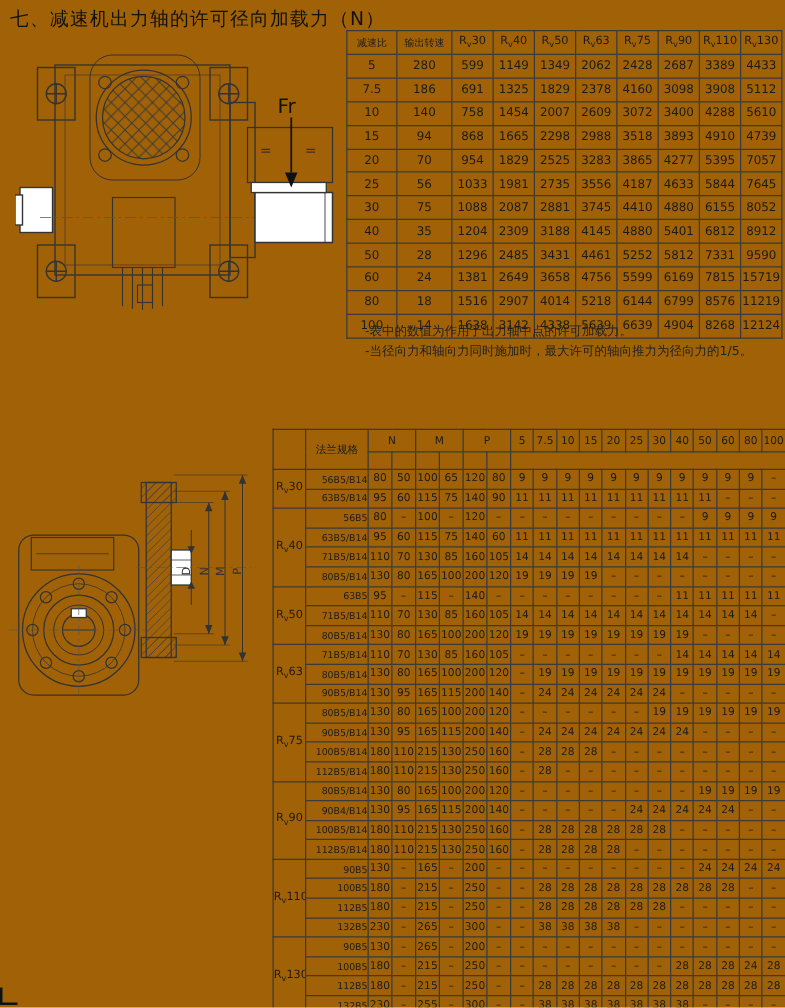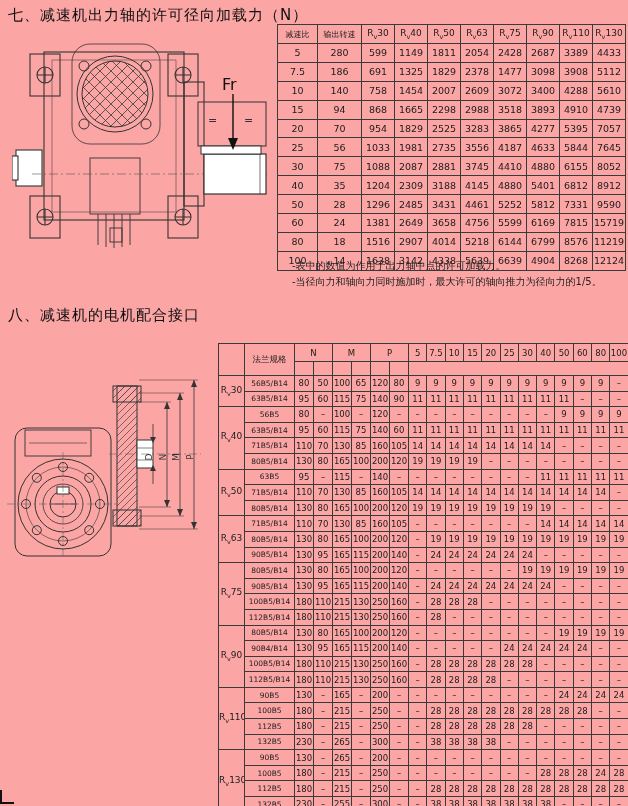--- a/index.html
+++ b/index.html
@@ -1,36 +1,36 @@
 <!DOCTYPE html>
 <html><head>
 <meta charset="utf-8">
 <style>
   html,body{margin:0;padding:0;background:#e8e8e8;}
-  .page{position:relative;width:628px;height:806px;background:#fca5a5;overflow:hidden;
+  .page{position:relative;width:628px;height:806px;background:#a16207;overflow:hidden;
         font-family:"DejaVu Sans",sans-serif;color:#1b1b1b;}
   .sec-title{position:absolute;font-size:15px;letter-spacing:1px;color:#111;white-space:nowrap;}
   #title1{left:8px;top:6px;}
   #title2{left:8px;top:306px;}
   .t{border-collapse:collapse;table-layout:fixed;color:#1b1b1b;margin-top:17px;}
   .t th,.t td{border:1px solid #3a3a3a;text-align:center;vertical-align:middle;
       padding:0;font-weight:normal;overflow:hidden;white-space:nowrap;}
   #t1wrap{position:absolute;left:277px;top:7px;}
   #load-table{width:349px;font-size:9.5px;}
   #load-table td{height:17.9px;}
   #load-table th{height:18px;font-size:9px;}
   #load-table th.cn{font-size:8px;}
   #load-table sub,#fit-table sub{font-size:6.5px;}
   #notes{position:absolute;left:292px;top:258px;width:352px;font-size:10px;line-height:16px;color:#222;}
   #notes div{white-space:nowrap;}
   #t2wrap{position:absolute;left:218px;top:326px;}
   #fit-table{width:410px;font-size:8.5px;}
   #fit-table td{height:14.6px;}
   #fit-table th{font-size:8.5px;}
-  #fit-table td.flange{font-size:7.5px;}
+  #fit-table td.flange{font-size:7.5px;text-align:right;}
   #fit-table td.group{font-size:9px;}
   #fit-table tr.h1 th{height:17px;}
   #fit-table tr.h2 th{height:13px;padding-left:33px;}
   .drawing{position:absolute;}
   #drawing1{left:12px;top:38px;}
   #drawing2{left:5px;top:366px;}
   svg{display:block;}
   .corner-mark{position:absolute;left:0;top:790px;width:12px;height:12px;
       border-left:2px solid #111;border-bottom:2px solid #111;}
 </style>
@@ -131,35 +131,35 @@
             <th>R<sub>v</sub>110</th>
             <th>R<sub>v</sub>130</th>
           </tr>
         </thead>
         <tbody>
           <tr>
             <td>5</td>
             <td>280</td>
             <td>599</td>
             <td>1149</td>
-            <td>1811</td>
-            <td>2054</td>
+            <td>1349</td>
+            <td>2062</td>
             <td>2428</td>
             <td>2687</td>
             <td>3389</td>
             <td>4433</td>
           </tr>
           <tr>
             <td>7.5</td>
             <td>186</td>
             <td>691</td>
             <td>1325</td>
             <td>1829</td>
             <td>2378</td>
-            <td>1477</td>
+            <td>4160</td>
             <td>3098</td>
             <td>3908</td>
             <td>5112</td>
           </tr>
           <tr>
             <td>10</td>
             <td>140</td>
             <td>758</td>
             <td>1454</td>
             <td>2007</td>
@@ -279,21 +279,20 @@
           </tr>
         </tbody>
       </table>
   </div>
 
   <div id="notes">
     <div>-表中的数值为作用于出力轴中点的许可加载力。</div>
     <div>-当径向力和轴向力同时施加时，最大许可的轴向推力为径向力的1/5。</div>
   </div>
 
-  <div class="sec-title" id="title2">八、减速机的电机配合接口</div>
 
   <div class="drawing" id="drawing2">
     <svg width="210" height="245" viewBox="0 0 210 245">
       <defs>
         <pattern id="hh" width="7" height="7" patternUnits="userSpaceOnUse">
           <path d="M0,7 L7,0" stroke="#444" stroke-width="0.7"></path>
         </pattern>
       </defs>
       <g stroke="#333" fill="none" stroke-width="1">
         <rect x="10" y="62" width="96" height="128" rx="12"></rect>

